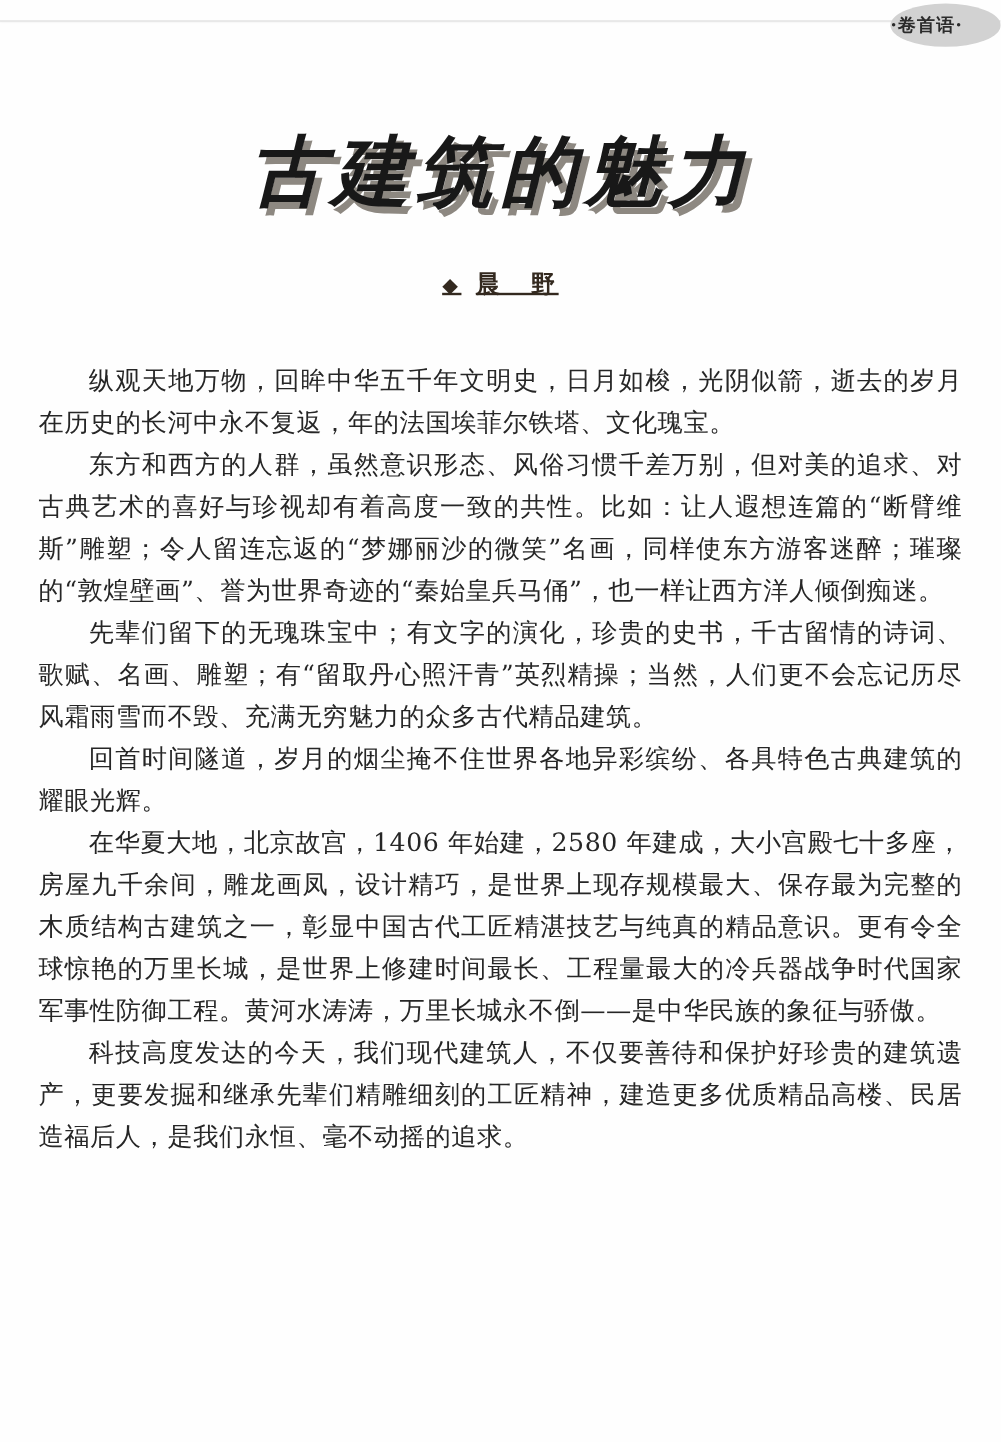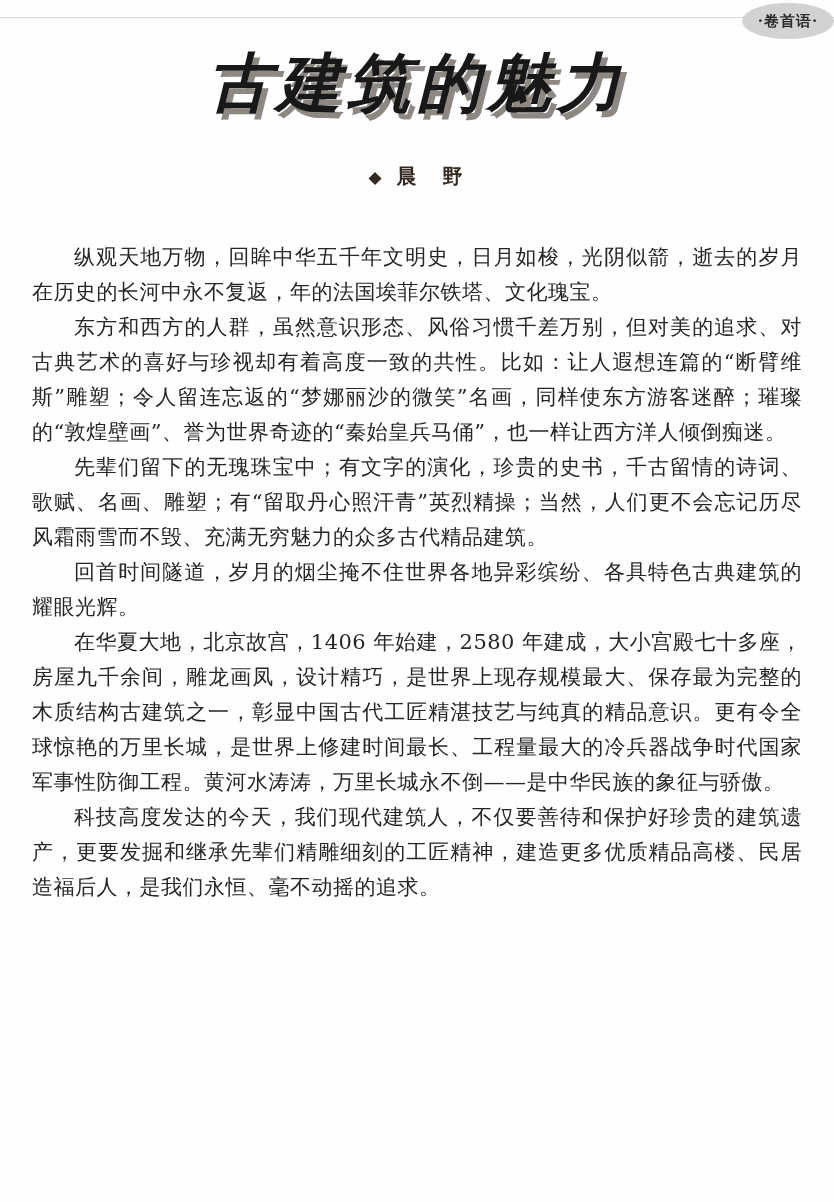--- a/index.html
+++ b/index.html
@@ -13,39 +13,40 @@
   .top-rule {
     position:absolute; top:17px; left:0; width:834px; height:1px;
     background:#dcdcdc;
     box-shadow:0 1px 1px rgba(0,0,0,0.04);
   }
   .badge {
     position:absolute; top:3px; right:0;
     width:92px; height:36px;
     background:#d2d2d2;
     border-radius:50%;
-    display:flex; align-items:center; justify-content:center;
+    display:flex; align-items:center; 
     font-size:15px; font-weight:bold; color:#2b2b2b;
     letter-spacing:1px;
   }
   .title {
-    margin:0; padding-top:40px;
+    margin:0; padding-top:100px;
     text-align:center;
     font-size:64px; font-weight:bold;
     letter-spacing:6px;
     color:#181818;
     text-shadow:5px 6px 0 #8d8881;
     font-style:italic;
   }
   .author-line {
     margin-top:36px;
     text-align:center;
     font-size:20px; font-weight:bold;
     color:#33291f;
     letter-spacing:3px;
+    text-decoration:underline;
   }
   .author-line .diamond {
     font-size:17px; margin-right:12px; color:#33291f;
   }
   .article {
     margin:50px 32px 0 32px;
     font-size:21px;
     line-height:35px;
     color:#262626;
     text-align:justify;

